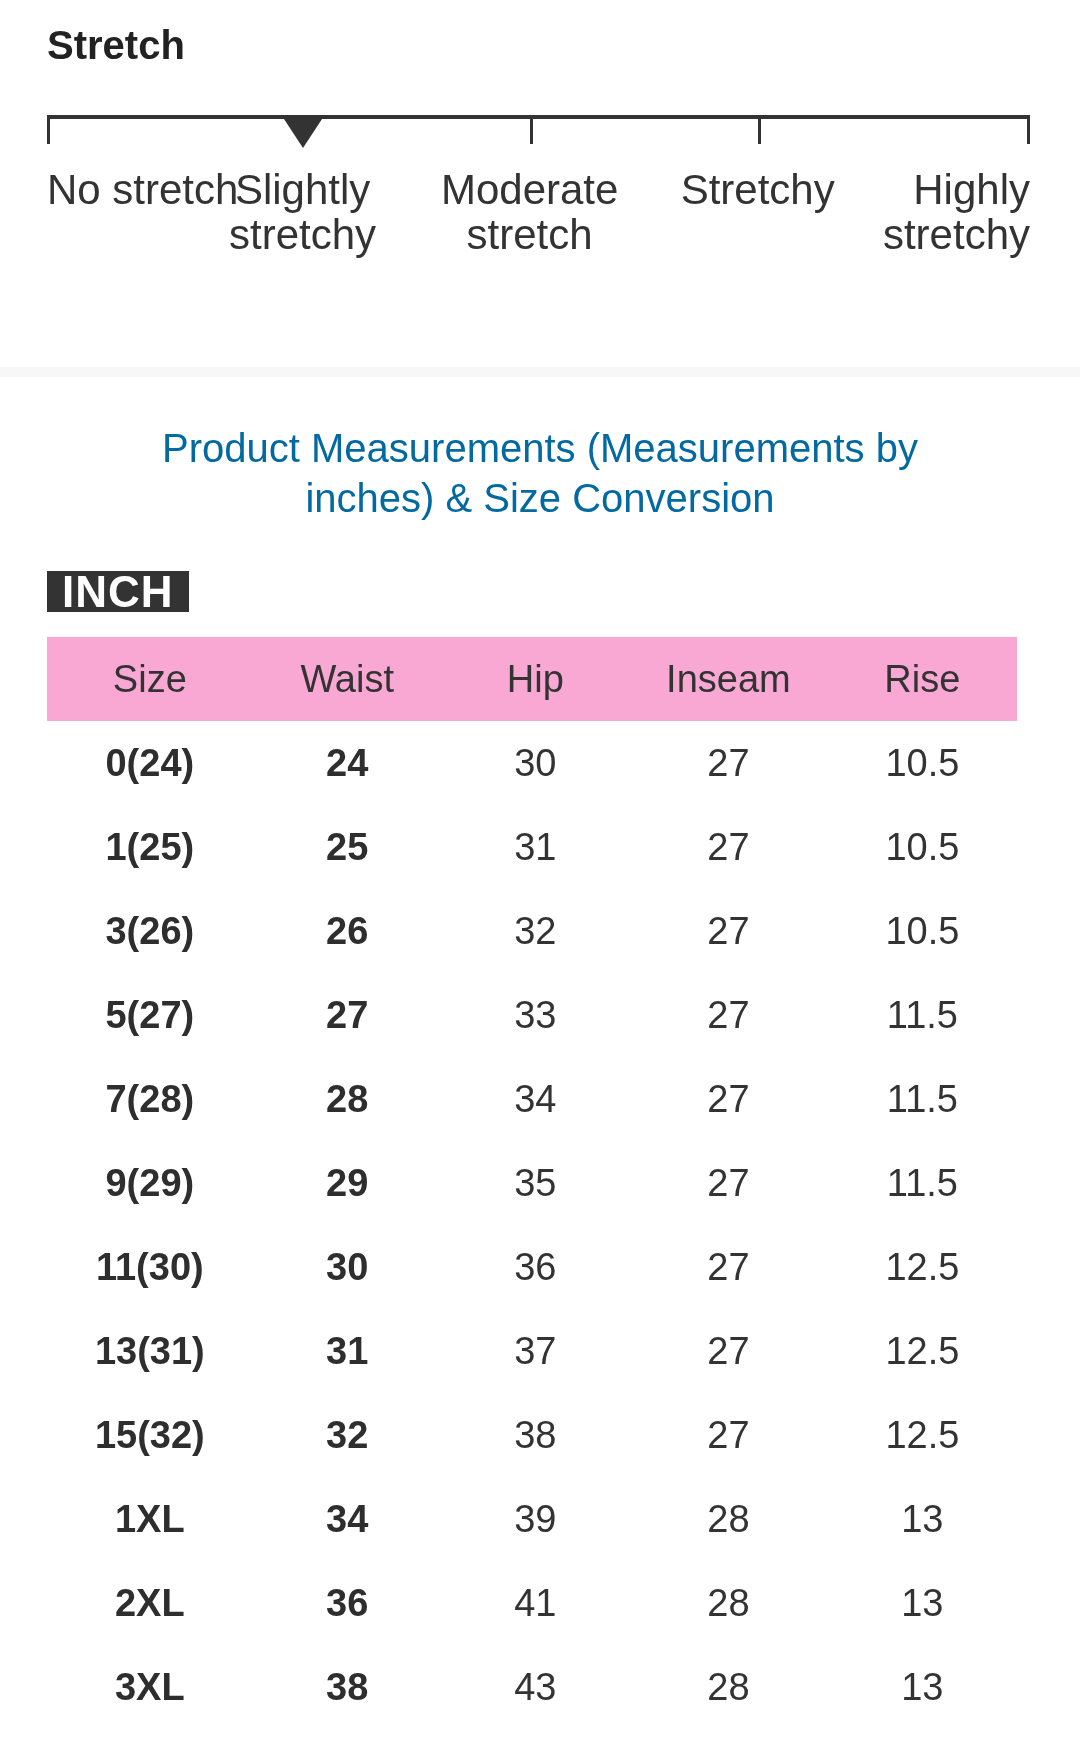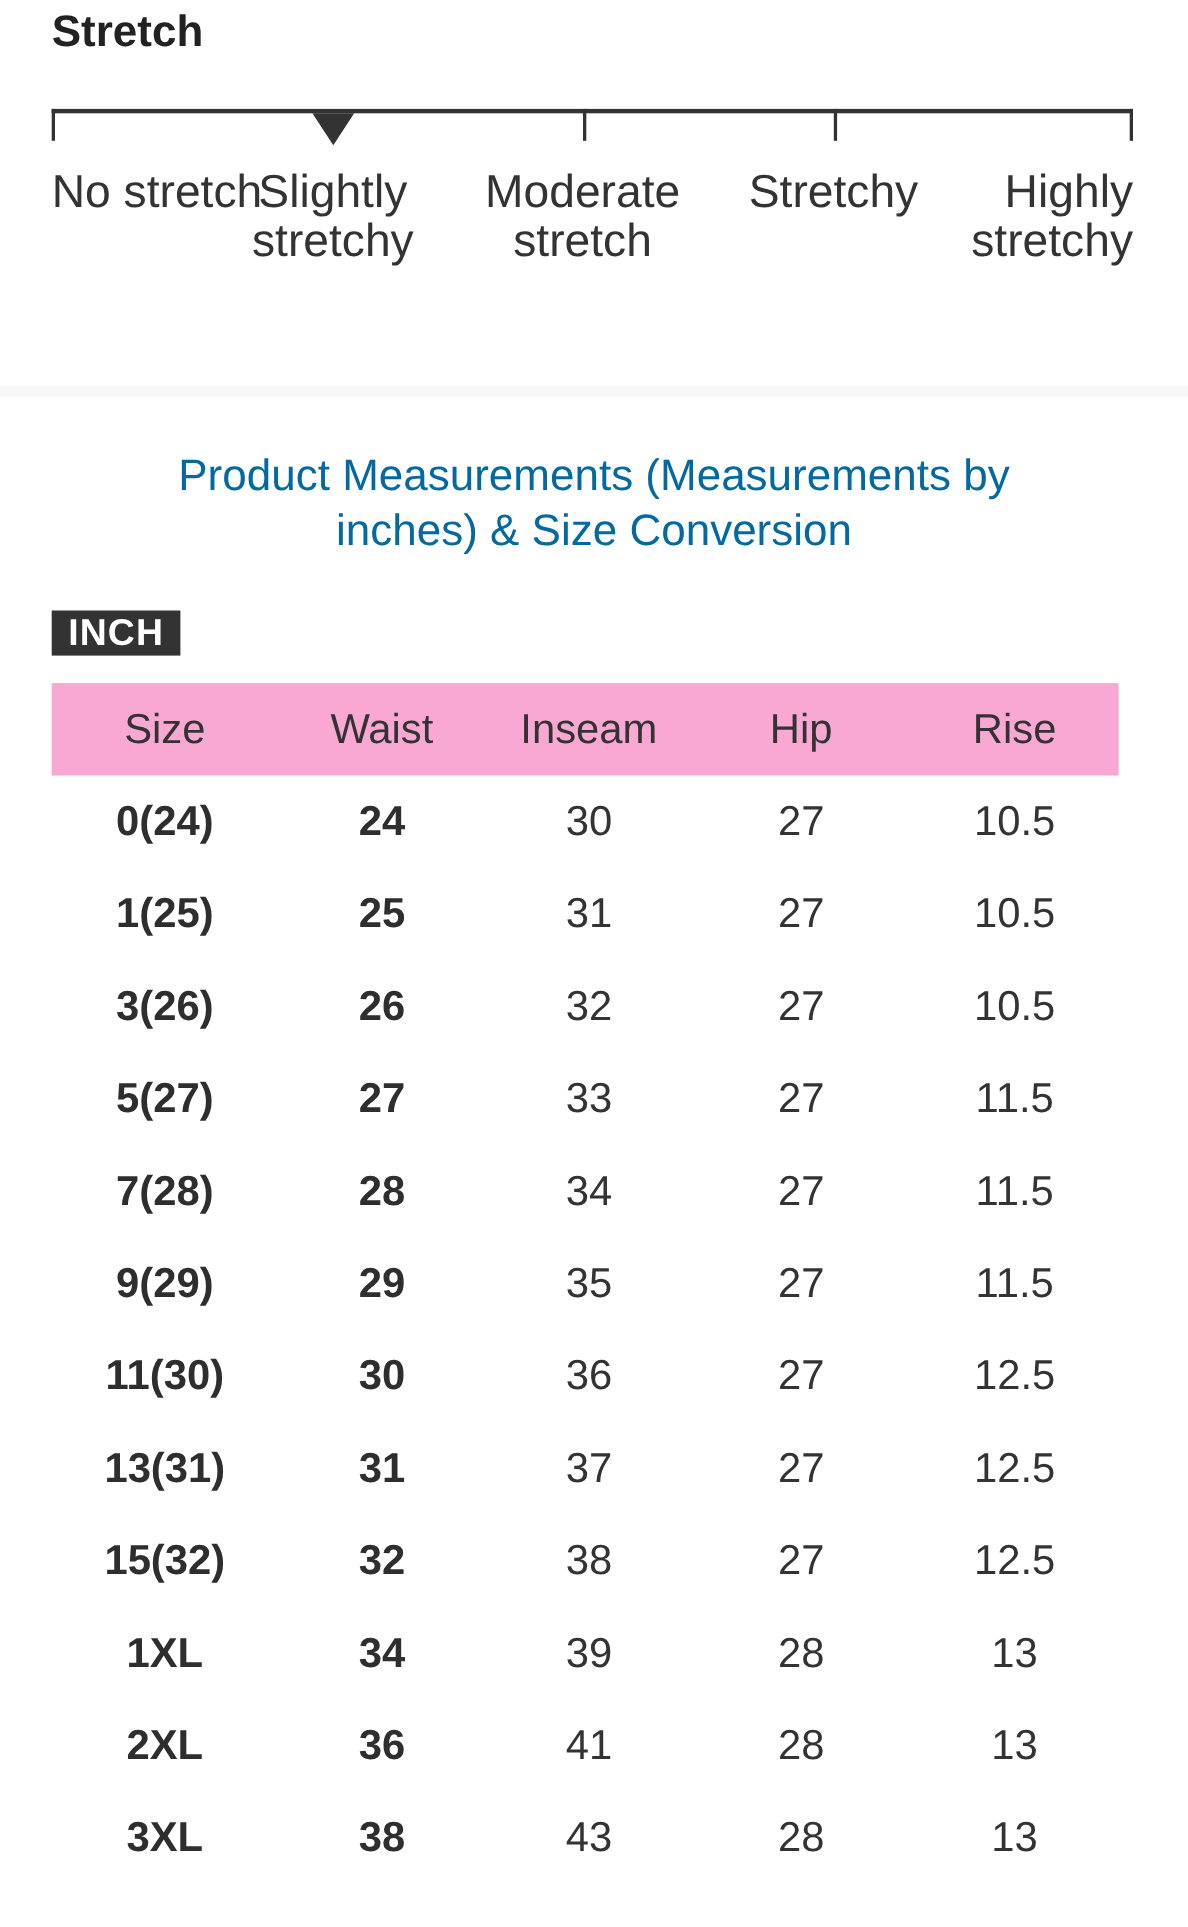--- a/index.html
+++ b/index.html
@@ -2,21 +2,21 @@
 <html><head>
 <meta charset="utf-8">
 <style>
   html,body{margin:0;padding:0;background:#fff;}
   body{
     width:1080px;height:1752px;position:relative;overflow:hidden;
     font-family:"Liberation Sans","DejaVu Sans",sans-serif;
     color:#333;
   }
   
-  .stretch-section{padding:6px 50px 0 47px;}
+  .stretch-section{padding:22px 50px 0 47px;}
   .stretch-heading{
     font-size:40px;font-weight:700;color:#222;line-height:46px;margin:0;
   }
   .stretch-scale{position:relative;height:252px;margin-top:47px;}
   .scale-bar{position:absolute;top:0;left:0;right:0;height:4px;background:#333;}
   .scale-tick{position:absolute;top:0;width:3px;height:29px;background:#333;}
   .tick-0{left:0;}
   .tick-2{left:49.1%;}
   .tick-3{left:72.3%;}
   .tick-4{right:0;}
@@ -35,21 +35,21 @@
   .pos-3{left:72.3%;transform:translateX(-50%);text-align:center;}
   .pos-4{right:0;text-align:right;}
   
   .section-divider{height:10px;background:#f7f7f7;margin-top:0px;}
   
   .section-title{margin-top:46px;text-align:center;font-size:40px;line-height:50px;color:#0369a1;}
   .title-line{display:block;}
   .table-wrap{padding:0 63px 0 47px;}
   .unit-badge{
     display:inline-block;margin-top:48px;background:#333;color:#fff;
-    font-size:34px;font-weight:700;line-height:41px;padding:0 15px;
+    font-size:44px;font-weight:700;line-height:41px;padding:0 15px;
     letter-spacing:1px;
   }
   .size-table{margin-top:25px;}
   .t-row{
     display:grid;grid-template-columns:21.2% 19.5% 19.3% 20.5% 19.5%;
     height:84px;align-items:center;
   }
   .t-head{background:#f9a8d4;}
   .t-cell{text-align:center;font-size:38px;color:#333;}
   .t-body .t-cell-0,.t-body .t-cell-1{font-weight:700;color:#2e2e2e;}
@@ -86,22 +86,22 @@
     <span class="title-line">inches) &amp; Size Conversion</span>
   </div>
 
   <div class="table-wrap">
     <span class="unit-badge">INCH</span>
 
     <div class="size-table">
       <div class="t-row t-head">
           <div class="t-cell t-cell-0">Size</div>
           <div class="t-cell t-cell-1">Waist</div>
+          <div class="t-cell t-cell-2">Hip</div>
           <div class="t-cell t-cell-3">Inseam</div>
-          <div class="t-cell t-cell-2">Hip</div>
           <div class="t-cell t-cell-4">Rise</div>
         </div>
       <div class="t-body">
           <div class="t-row">
             <div class="t-cell t-cell-0">0(24)</div>
             <div class="t-cell t-cell-1">24</div>
             <div class="t-cell t-cell-2">30</div>
             <div class="t-cell t-cell-3">27</div>
             <div class="t-cell t-cell-4">10.5</div>
           </div>

